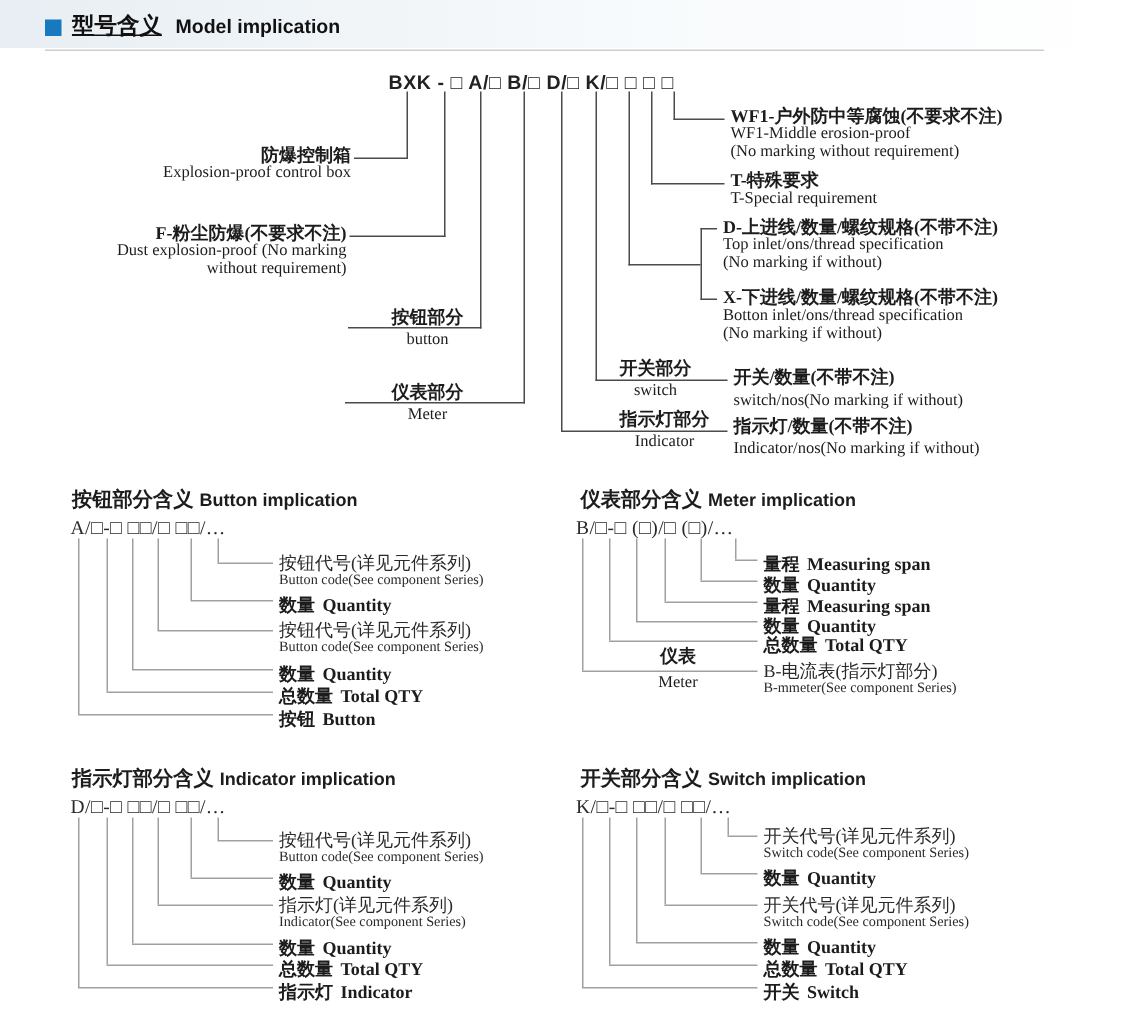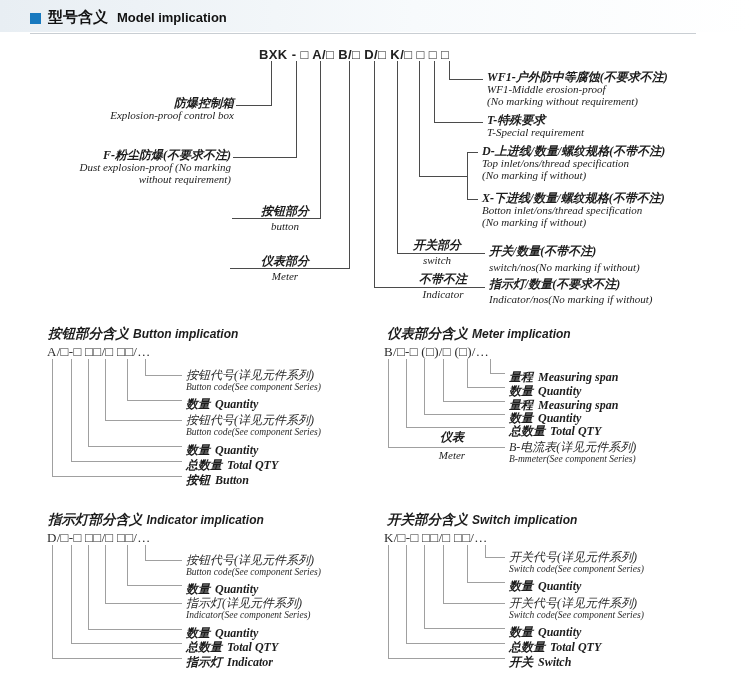--- a/index.html
+++ b/index.html
@@ -3,21 +3,21 @@
 <meta charset="utf-8">
 <style>
   html,body{margin:0;padding:0;background:#ffffff;}
   .canvas{position:relative;width:750px;height:680px;background:#ffffff;overflow:hidden;
           font-family:"Liberation Serif","DejaVu Serif",serif;color:#1c1c1c;}
   
   .header-bg{position:absolute;left:0;top:0;width:750px;height:32px;
              background:linear-gradient(to right,#e8eef3 0%,#f7fafc 55%,#ffffff 100%);}
   .accent-sq{position:absolute;left:30px;top:13px;width:11px;height:11px;background:#1879bf;}
   .title-zh{position:absolute;left:48px;top:8px;font-family:"Liberation Sans",sans-serif;
-            font-weight:bold;font-size:15px;color:#111;}
+            font-weight:bold;font-size:15px;color:#111;text-decoration:underline;}
   .title-en{position:absolute;left:117px;top:10px;font-family:"Liberation Sans",sans-serif;
             font-weight:bold;font-size:13px;color:#111;}
   .header-rule{position:absolute;left:30px;top:33px;width:666px;height:1px;background:#c9ced3;}
   
   .vl{position:absolute;width:1px;background:#4b4b4b;}
   .hl{position:absolute;height:1px;background:#4b4b4b;}
   .vlg{position:absolute;width:1px;background:#a0a0a0;}
   .hlg{position:absolute;height:1px;background:#a0a0a0;}
   
   .code{position:absolute;font-family:"Liberation Sans","DejaVu Sans",sans-serif;
@@ -25,21 +25,21 @@
   .sec-code{position:absolute;font-size:13px;letter-spacing:.3px;color:#2a2a2a;white-space:nowrap;}
   
   .zh{font-weight:bold;font-size:12px;line-height:13px;white-space:nowrap;}
   .zh-reg{font-weight:normal;font-size:12px;line-height:13px;white-space:nowrap;color:#2a2a2a;}
   .en{font-weight:normal;font-size:11px;line-height:11.5px;white-space:nowrap;}
   .en-sm{font-weight:normal;font-size:9.5px;line-height:10px;white-space:nowrap;color:#2a2a2a;}
   .ralign{text-align:right;}
   .center{text-align:center;}
   .sec-title-zh{font-family:"Liberation Sans",sans-serif;font-weight:bold;font-size:13.5px;white-space:nowrap;}
   .sec-title-en{font-family:"Liberation Sans",sans-serif;font-weight:bold;font-size:12px;white-space:nowrap;}
-  .row{position:absolute;white-space:nowrap;font-style:italic;}
+  .row{position:absolute;white-space:nowrap;}
   .row .sp{display:inline-block;width:5px;}
 </style>
 </head>
 <body>
 
 <div class="canvas">
 
   <div class="header-bg"></div>
   <span class="accent-sq"></span>
   <div class="title-zh">型号含义</div>
@@ -88,21 +88,21 @@
   </div>
   <div class="row center" style="left:250px;top:255px;width:70px;">
     <div class="zh">仪表部分</div>
     <div class="en" style="margin-top:3px;">Meter</div>
   </div>
   <div class="row center" style="left:404px;top:239px;width:66px;">
     <div class="zh">开关部分</div>
     <div class="en" style="margin-top:3px;">switch</div>
   </div>
   <div class="row center" style="left:404px;top:273px;width:78px;">
-    <div class="zh">不带不注</div>
+    <div class="zh">指示灯部分</div>
     <div class="en" style="margin-top:3px;">Indicator</div>
   </div>
 
   <div class="row" style="left:487px;top:71px;">
     <div class="zh">WF1-户外防中等腐蚀(不要求不注)</div>
     <div class="en">WF1-Middle erosion-proof</div>
     <div class="en">(No marking without requirement)</div>
   </div>
   <div class="row" style="left:487px;top:114px;">
     <div class="zh">T-特殊要求</div>
@@ -116,21 +116,21 @@
   <div class="row" style="left:482px;top:192px;">
     <div class="zh">X-下进线/数量/螺纹规格(不带不注)</div>
     <div class="en">Botton inlet/ons/thread specification</div>
     <div class="en">(No marking if without)</div>
   </div>
   <div class="row" style="left:489px;top:245px;">
     <div class="zh">开关/数量(不带不注)</div>
     <div class="en" style="margin-top:4px;">switch/nos(No marking if without)</div>
   </div>
   <div class="row" style="left:489px;top:278px;">
-    <div class="zh">指示灯/数量(不要求不注)</div>
+    <div class="zh">指示灯/数量(不带不注)</div>
     <div class="en" style="margin-top:3px;">Indicator/nos(No marking if without)</div>
   </div>
 
   <div class="row" style="left:48px;top:324px;">
     <span class="sec-title-zh">按钮部分含义</span>
     <span class="sec-title-en">Button implication</span>
   </div>
   <div class="sec-code" style="left:47px;top:344px;">A/□-□ □□/□ □□/…</div>
 
   <div class="vlg" style="left:145px;top:359px;height:16px;"></div>
@@ -195,21 +195,21 @@
   <div class="row" style="left:509px;top:395px;">
     <span class="zh">量程</span><span class="sp"></span><span class="zh">Measuring span</span>
   </div>
   <div class="row" style="left:509px;top:408px;">
     <span class="zh">数量</span><span class="sp"></span><span class="zh">Quantity</span>
   </div>
   <div class="row" style="left:509px;top:421px;">
     <span class="zh">总数量</span><span class="sp"></span><span class="zh">Total QTY</span>
   </div>
   <div class="row" style="left:509px;top:441px;">
-    <div class="zh-reg">B-电流表(详见元件系列)</div>
+    <div class="zh-reg">B-电流表(指示灯部分)</div>
     <div class="en-sm">B-mmeter(See component Series)</div>
   </div>
   <div class="row center" style="left:428px;top:431px;width:48px;">
     <div class="zh">仪表</div>
     <div class="en" style="margin-top:6px;">Meter</div>
   </div>
 
   <div class="row" style="left:48px;top:510px;">
     <span class="sec-title-zh">指示灯部分含义</span>
     <span class="sec-title-en">Indicator implication</span>

